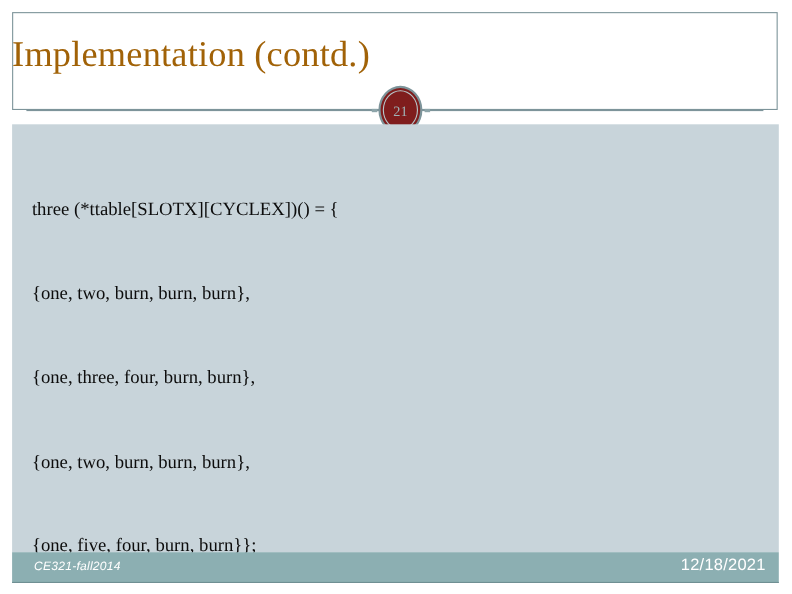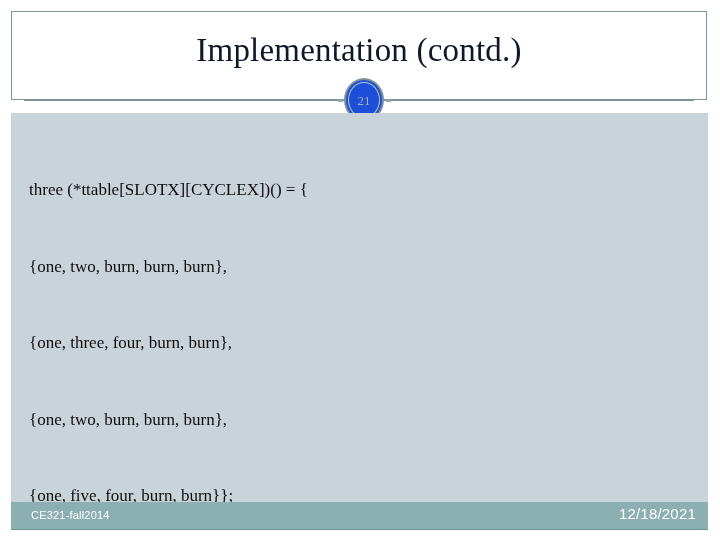--- a/index.html
+++ b/index.html
@@ -29,46 +29,46 @@
     height: 89px;
     box-sizing: border-box;
     border: 1px solid #7d949a;
     background: #ffffff;
   }
   .slide-title {
     position: absolute;
     left: 11px;
     top: 30px;
     width: 696px;
-    text-align: center;
+    text-align: left;
     font-family: "Liberation Serif", serif;
     font-size: 33px;
     line-height: 40px;
-    color: #0f172a;
+    color: #a16207;
     letter-spacing: 0.2px;
     white-space: nowrap;
   }
 
   
   .badge-rule {
     position: absolute;
     left: 24px;
     top: 100px;
     width: 670px;
     height: 1px;
     background: #7d949a;
   }
   .badge {
     position: absolute;
     left: 344px;
     top: 78px;
     width: 40px;
     height: 44px;
     border-radius: 50%;
-    background: #1d4ed8;
+    background: #7f1d1d;
     box-sizing: border-box;
     border: 2px solid #7d949a;
     display: flex;
     align-items: center;
     justify-content: center;
   }
   .badge-inner {
     width: 30px;
     height: 34px;
     border-radius: 50%;
@@ -127,20 +127,21 @@
     box-sizing: border-box;
   }
   .footer-left {
     position: absolute;
     left: 31px;
     top: 509px;
     font-family: "Liberation Sans", sans-serif;
     font-size: 11px;
     color: #ffffff;
     letter-spacing: 0.2px;
+    font-style: italic;
   }
   .footer-right {
     position: absolute;
     right: 24px;
     top: 505px;
     font-family: "Liberation Sans", sans-serif;
     font-size: 15px;
     color: #ffffff;
     letter-spacing: 0.2px;
     margin-left: 40px;

